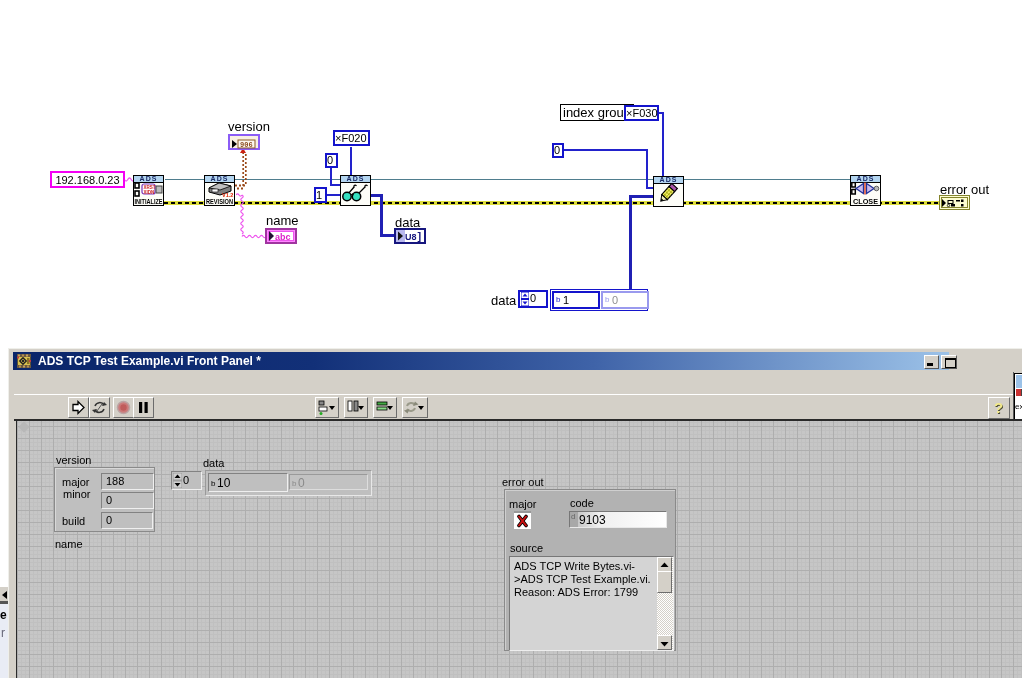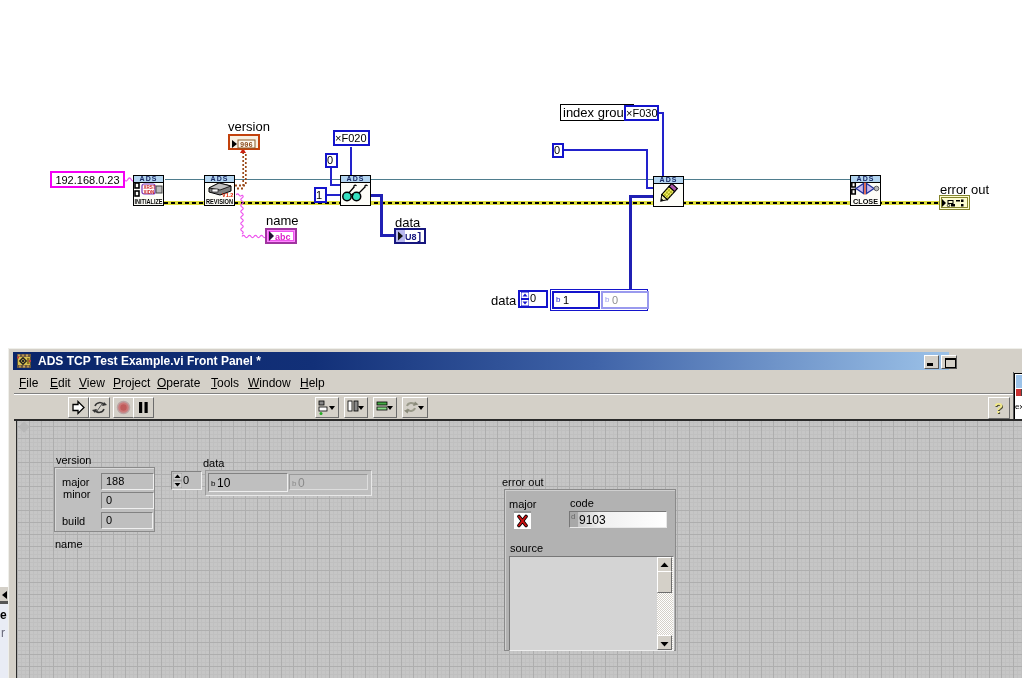--- a/index.html
+++ b/index.html
@@ -96,21 +96,21 @@
   <polygon points="15.5,1.5 15.5,11.5 23,6.5" fill="#ccbbee" stroke="#223399" stroke-width="1.3"></polygon>
   <rect x="13.3" y="0.5" width="1.4" height="12" fill="#dd4422"></rect>
   <circle cx="25.5" cy="6.5" r="2.3" fill="#bbb" stroke="#444" stroke-width="0.8"></circle>
  </svg>
  <svg class="ab" style="left:0;bottom:0" width="29" height="8">
       <text x="14.5" y="6.5" text-anchor="middle" textLength="25" lengthAdjust="spacingAndGlyphs" font-size="7" font-weight="bold" font-family="Liberation Sans">CLOSE</text>
     </svg>
   </div>
 
 <div class="lbl" style="left:228px;top:119px">version</div>
-<div class="ab" style="left:228px;top:134px;width:28px;height:12px;border:2px solid #c2410c;background:#f8f0e2;z-index:4">
+<div class="ab" style="left:228px;top:134px;width:28px;height:12px;border:2px solid #8b5cf6;background:#f8f0e2;z-index:4">
  <svg width="28" height="12" viewBox="0 0 28 12">
       <polygon points="2,2 2,10 7,6" fill="#000"></polygon>
  <rect x="8" y="2" width="17" height="8" fill="#fdf8f0" stroke="#8a5a28" stroke-width="1"></rect>
  <text x="10" y="9" font-size="7" font-weight="bold" fill="#8a4a1c" font-family="Liberation Mono">906</text>
     </svg></div>
 
 <svg class="ab" style="left:241px;top:150px;z-index:1" width="8" height="38" viewBox="0 0 8 38">
  <path d="M2.2 2 V36" stroke="#9a4a1a" stroke-width="1.7" stroke-dasharray="2 2" fill="none"></path>
  <path d="M4.8 4 V36" stroke="#9a4a1a" stroke-width="1.7" stroke-dasharray="2 2" fill="none"></path>
   </svg>
@@ -235,30 +235,20 @@
   </svg>
   <div class="ab" style="left:25px;top:2px;font-size:12px;font-weight:bold;color:#fff;white-space:nowrap">ADS TCP Test Example.vi Front Panel *</div>
   <div class="ab" style="right:10px;top:3px;width:13px;height:12px;background:#d4d0c8;border:1px solid;border-color:#fff #555 #555 #fff">
     <div class="ab" style="left:2px;bottom:2px;width:6px;height:3px;background:#000"></div>
       </div>
   <div class="ab" style="right:-8px;top:3px;width:14px;height:12px;background:#d4d0c8;border:1px solid;border-color:#fff #555 #555 #fff">
     <div class="ab" style="left:3px;top:2px;width:9px;height:7px;border:1px solid #000;border-top:2px solid #000"></div>
       </div>
  </div>
 
- <div class="ab" style="left:5px;top:23px;width:999px;height:21px;border-bottom:1px solid #808080">
-  <div class="menuitem" style="left:5px;top:4px"><u>F</u>ile</div>
-  <div class="menuitem" style="left:36px;top:4px"><u>E</u>dit</div>
-  <div class="menuitem" style="left:65px;top:4px"><u>V</u>iew</div>
-  <div class="menuitem" style="left:99px;top:4px"><u>P</u>roject</div>
-  <div class="menuitem" style="left:143px;top:4px"><u>O</u>perate</div>
-  <div class="menuitem" style="left:197px;top:4px"><u>T</u>ools</div>
-  <div class="menuitem" style="left:234px;top:4px"><u>W</u>indow</div>
-  <div class="menuitem" style="left:286px;top:4px"><u>H</u>elp</div>
- </div>
 
  <div class="ab" style="left:5px;top:45px;width:999px;height:26px;border-top:1px solid #fff">
   <div class="tbtn" style="left:54px;top:2px;width:19px;height:19px"><svg width="19" height="19" viewBox="0 0 19 19">
           <polygon points="4,6.5 9,6.5 9,3.5 15,9.5 9,15.5 9,12.5 4,12.5" fill="#fff" stroke="#000" stroke-width="1.3"></polygon>
         </svg></div>
   <div class="tbtn" style="left:75px;top:2px;width:19px;height:19px"><svg width="19" height="19" viewBox="0 0 19 19">
           <path d="M5 8 a5 5 0 0 1 9 -1 M14 11 a5 5 0 0 1 -9 1" fill="none" stroke="#333" stroke-width="1.5"></path>
           <polygon points="14,4 17,7 12,8" fill="#333"></polygon>
           <polygon points="5,15 2,12 7,11" fill="#333"></polygon>
           <path d="M12 6 l-5 7" stroke="#555" stroke-width="1"></path>
@@ -357,20 +347,21 @@
             <path d="M4 2.5 L11 11.5 M11 2.5 L4 11.5" stroke="#cc1111" stroke-width="2" stroke-linecap="round"></path>
           </svg>
    </div>
    <div class="plbl" style="left:65px;top:7px">code</div>
    <div class="ab" style="left:64px;top:21px;width:96px;height:15px;border-top:1px solid #777;border-left:1px solid #777;border-right:1px solid #e8e8e8;border-bottom:1px solid #e8e8e8;background:linear-gradient(90deg,#b8b8b8,#efefef 30%,#fff)">
      <div class="ab" style="left:0;top:0;width:7px;height:15px;background:#a8a8a8;font-size:8px;color:#666;padding-left:1px">d</div>
      <div class="ab" style="left:9px;top:1px;font-size:12px">9103</div>
    </div>
    <div class="plbl" style="left:5px;top:52px">source</div>
    <div class="ab" style="left:4px;top:66px;width:163px;height:93px;background:#d4d4d4;border-top:1px solid #777;border-left:1px solid #777;border-right:1px solid #eee;border-bottom:1px solid #eee">
+     <div class="ab" style="left:4px;top:3px;font-size:11px;line-height:13px;white-space:nowrap">ADS TCP Write Bytes.vi-<br>&gt;ADS TCP Test Example.vi.<br>Reason: ADS Error: 1799</div>
 
      <div class="ab" style="right:0;top:0;width:16px;height:93px;background:conic-gradient(#fff 25%,#d4d0c8 0 50%,#fff 0 75%,#d4d0c8 0) 0 0/2px 2px">
       <div class="tbtn" style="left:0;top:0;width:13px;height:13px;background:#d4d0c8"><svg width="13" height="13" viewBox="0 0 13 13">
                 <polygon points="6.5,3.5 2.5,8 10.5,8" fill="#000"></polygon>
               </svg></div>
       <div class="tbtn" style="left:0;top:14px;width:13px;height:20px;background:#d4d0c8"></div>
       <div class="tbtn" style="left:0;bottom:0;width:13px;height:13px;background:#d4d0c8"><svg width="13" height="13" viewBox="0 0 13 13">
                 <polygon points="6.5,9.5 2.5,5 10.5,5" fill="#000"></polygon>
               </svg></div>
      </div>

